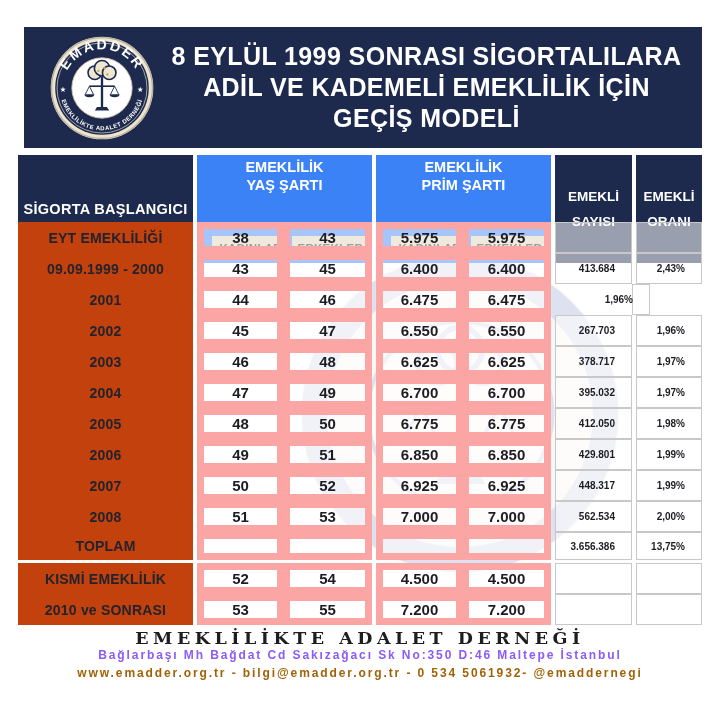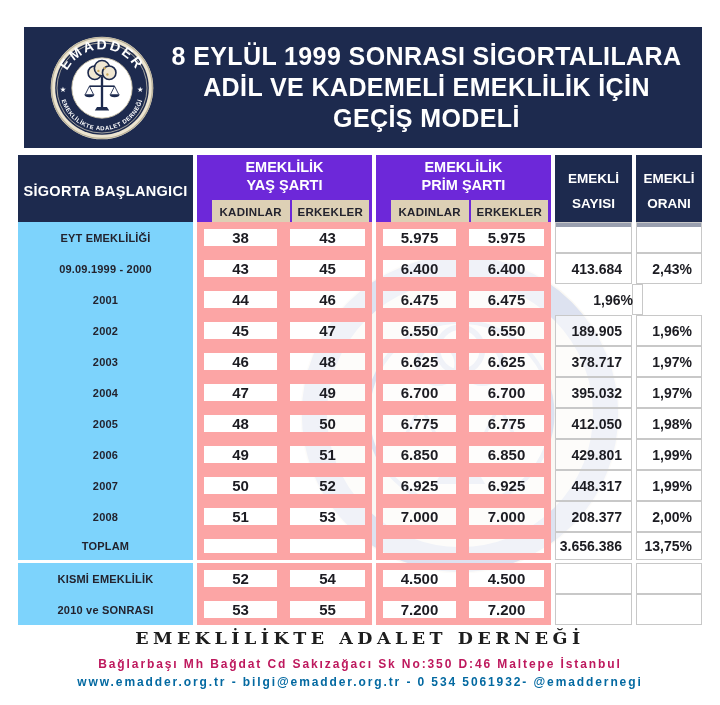--- a/index.html
+++ b/index.html
@@ -31,62 +31,62 @@
     grid-template-columns:175px 4px 175px 4px 175px 4px 77px 4px 66px;
     height:63px;margin-bottom:4px;
   }
   .hcell{
     background:#1d2a4e;color:#ffffff;font-weight:bold;
     display:flex;align-items:center;justify-content:center;text-align:center;
   }
   .hcell.single{font-size:14.5px;letter-spacing:.3px;}
   .hcell.duo{font-size:13.5px;line-height:25px;white-space:pre-line;}
   .hgroup{
-    background:#6d28d9;display:flex;flex-direction:column;
+    background:#3b82f6;display:flex;flex-direction:column;gap:36px;
   }
   .hgroup-label{
     flex:1;color:#fff;font-weight:bold;font-size:14.5px;line-height:18px;
     display:flex;align-items:center;justify-content:center;text-align:center;
     white-space:pre-line;padding-top:3px;
   }
   .hsub{display:flex;gap:2px;padding:6px 3px 3px 3px;margin-left:12px;}
   .hsub .sub{
     flex:1;background:#ddd0b5;color:#23232e;font-weight:bold;font-size:11.5px;
     letter-spacing:.3px;height:24px;display:flex;align-items:center;justify-content:center;
   }
   .tbody .trow{
     display:grid;
     grid-template-columns:175px 4px 87px 88px 4px 87px 88px 4px 77px 4px 66px;
     height:28px;margin-bottom:3px;
   }
   .c{
     display:flex;align-items:center;font-weight:bold;color:#1c1c22;
   }
   .c.lbl{
-    background:#7dd3fc;justify-content:center;font-size:11px;color:#23232e;
+    background:#c2410c;justify-content:center;font-size:14px;color:#23232e;
     letter-spacing:.2px;
     text-align:right;
   }
   .c.val{
     background:rgba(255,255,255,.55);border:7px solid #fca5a5;
     justify-content:center;font-size:15px;
   }
   .c.val.ml{margin-left:-1px;}
   .c.num{
     background:rgba(255,255,255,.55);border:1px solid #c8c8c8;
-    justify-content:flex-end;padding-right:9px;font-size:14px;
+    justify-content:flex-end;padding-right:16px;font-size:10px;
   }
   
   .footer{position:absolute;left:0;top:628px;width:720px;text-align:center;z-index:2;}
   .org-name{
     font-family:"DejaVu Serif", serif;font-weight:bold;font-size:17.5px;
     letter-spacing:4.5px;color:#1e1e1e;
   }
-  .addr{margin-top:9px;font-size:12px;font-weight:bold;letter-spacing:1.9px;color:#be185d;}
-  .contact{margin-top:4px;font-size:12px;font-weight:bold;letter-spacing:1.9px;color:#0369a1;}
+  .addr{font-size:12px;font-weight:bold;letter-spacing:1.9px;color:#8b5cf6;}
+  .contact{margin-top:4px;font-size:12px;font-weight:bold;letter-spacing:1.9px;color:#a16207;}
 </style>
 </head>
 <body>
 
 <svg class="watermark" viewBox="0 0 120 120">
   <circle cx="60" cy="60" r="57" fill="#e7dcc2"></circle>
   <circle cx="60" cy="60" r="52" fill="none" stroke="#3c5ca8" stroke-width="9"></circle>
   <circle cx="60" cy="60" r="33" fill="#f4ecd9" stroke="#3c5ca8" stroke-width="1.5"></circle>
   <circle cx="52" cy="42" r="7" fill="none" stroke="#3c5ca8" stroke-width="2"></circle>
   <circle cx="60" cy="37" r="8" fill="none" stroke="#3c5ca8" stroke-width="2"></circle>
@@ -215,21 +215,21 @@
       </div>
       <div class="trow">
         <div class="c lbl">2002</div>
         <div class="sp"></div>
         <div class="c val">45</div>
         <div class="c val ml">47</div>
         <div class="sp"></div>
         <div class="c val">6.550</div>
         <div class="c val ml">6.550</div>
         <div class="sp"></div>
-        <div class="c num">189.905</div>
+        <div class="c num">267.703</div>
         <div class="sp"></div>
         <div class="c num">1,96%</div>
       </div>
       <div class="trow">
         <div class="c lbl">2003</div>
         <div class="sp"></div>
         <div class="c val">46</div>
         <div class="c val ml">48</div>
         <div class="sp"></div>
         <div class="c val">6.625</div>
@@ -293,21 +293,21 @@
       </div>
       <div class="trow">
         <div class="c lbl">2008</div>
         <div class="sp"></div>
         <div class="c val">51</div>
         <div class="c val ml">53</div>
         <div class="sp"></div>
         <div class="c val">7.000</div>
         <div class="c val ml">7.000</div>
         <div class="sp"></div>
-        <div class="c num">208.377</div>
+        <div class="c num">562.534</div>
         <div class="sp"></div>
         <div class="c num">2,00%</div>
       </div>
       <div class="trow">
         <div class="c lbl">TOPLAM</div>
         <div class="sp"></div>
         <div class="c val"></div>
         <div class="c val ml"></div>
         <div class="sp"></div>
         <div class="c val"></div>

